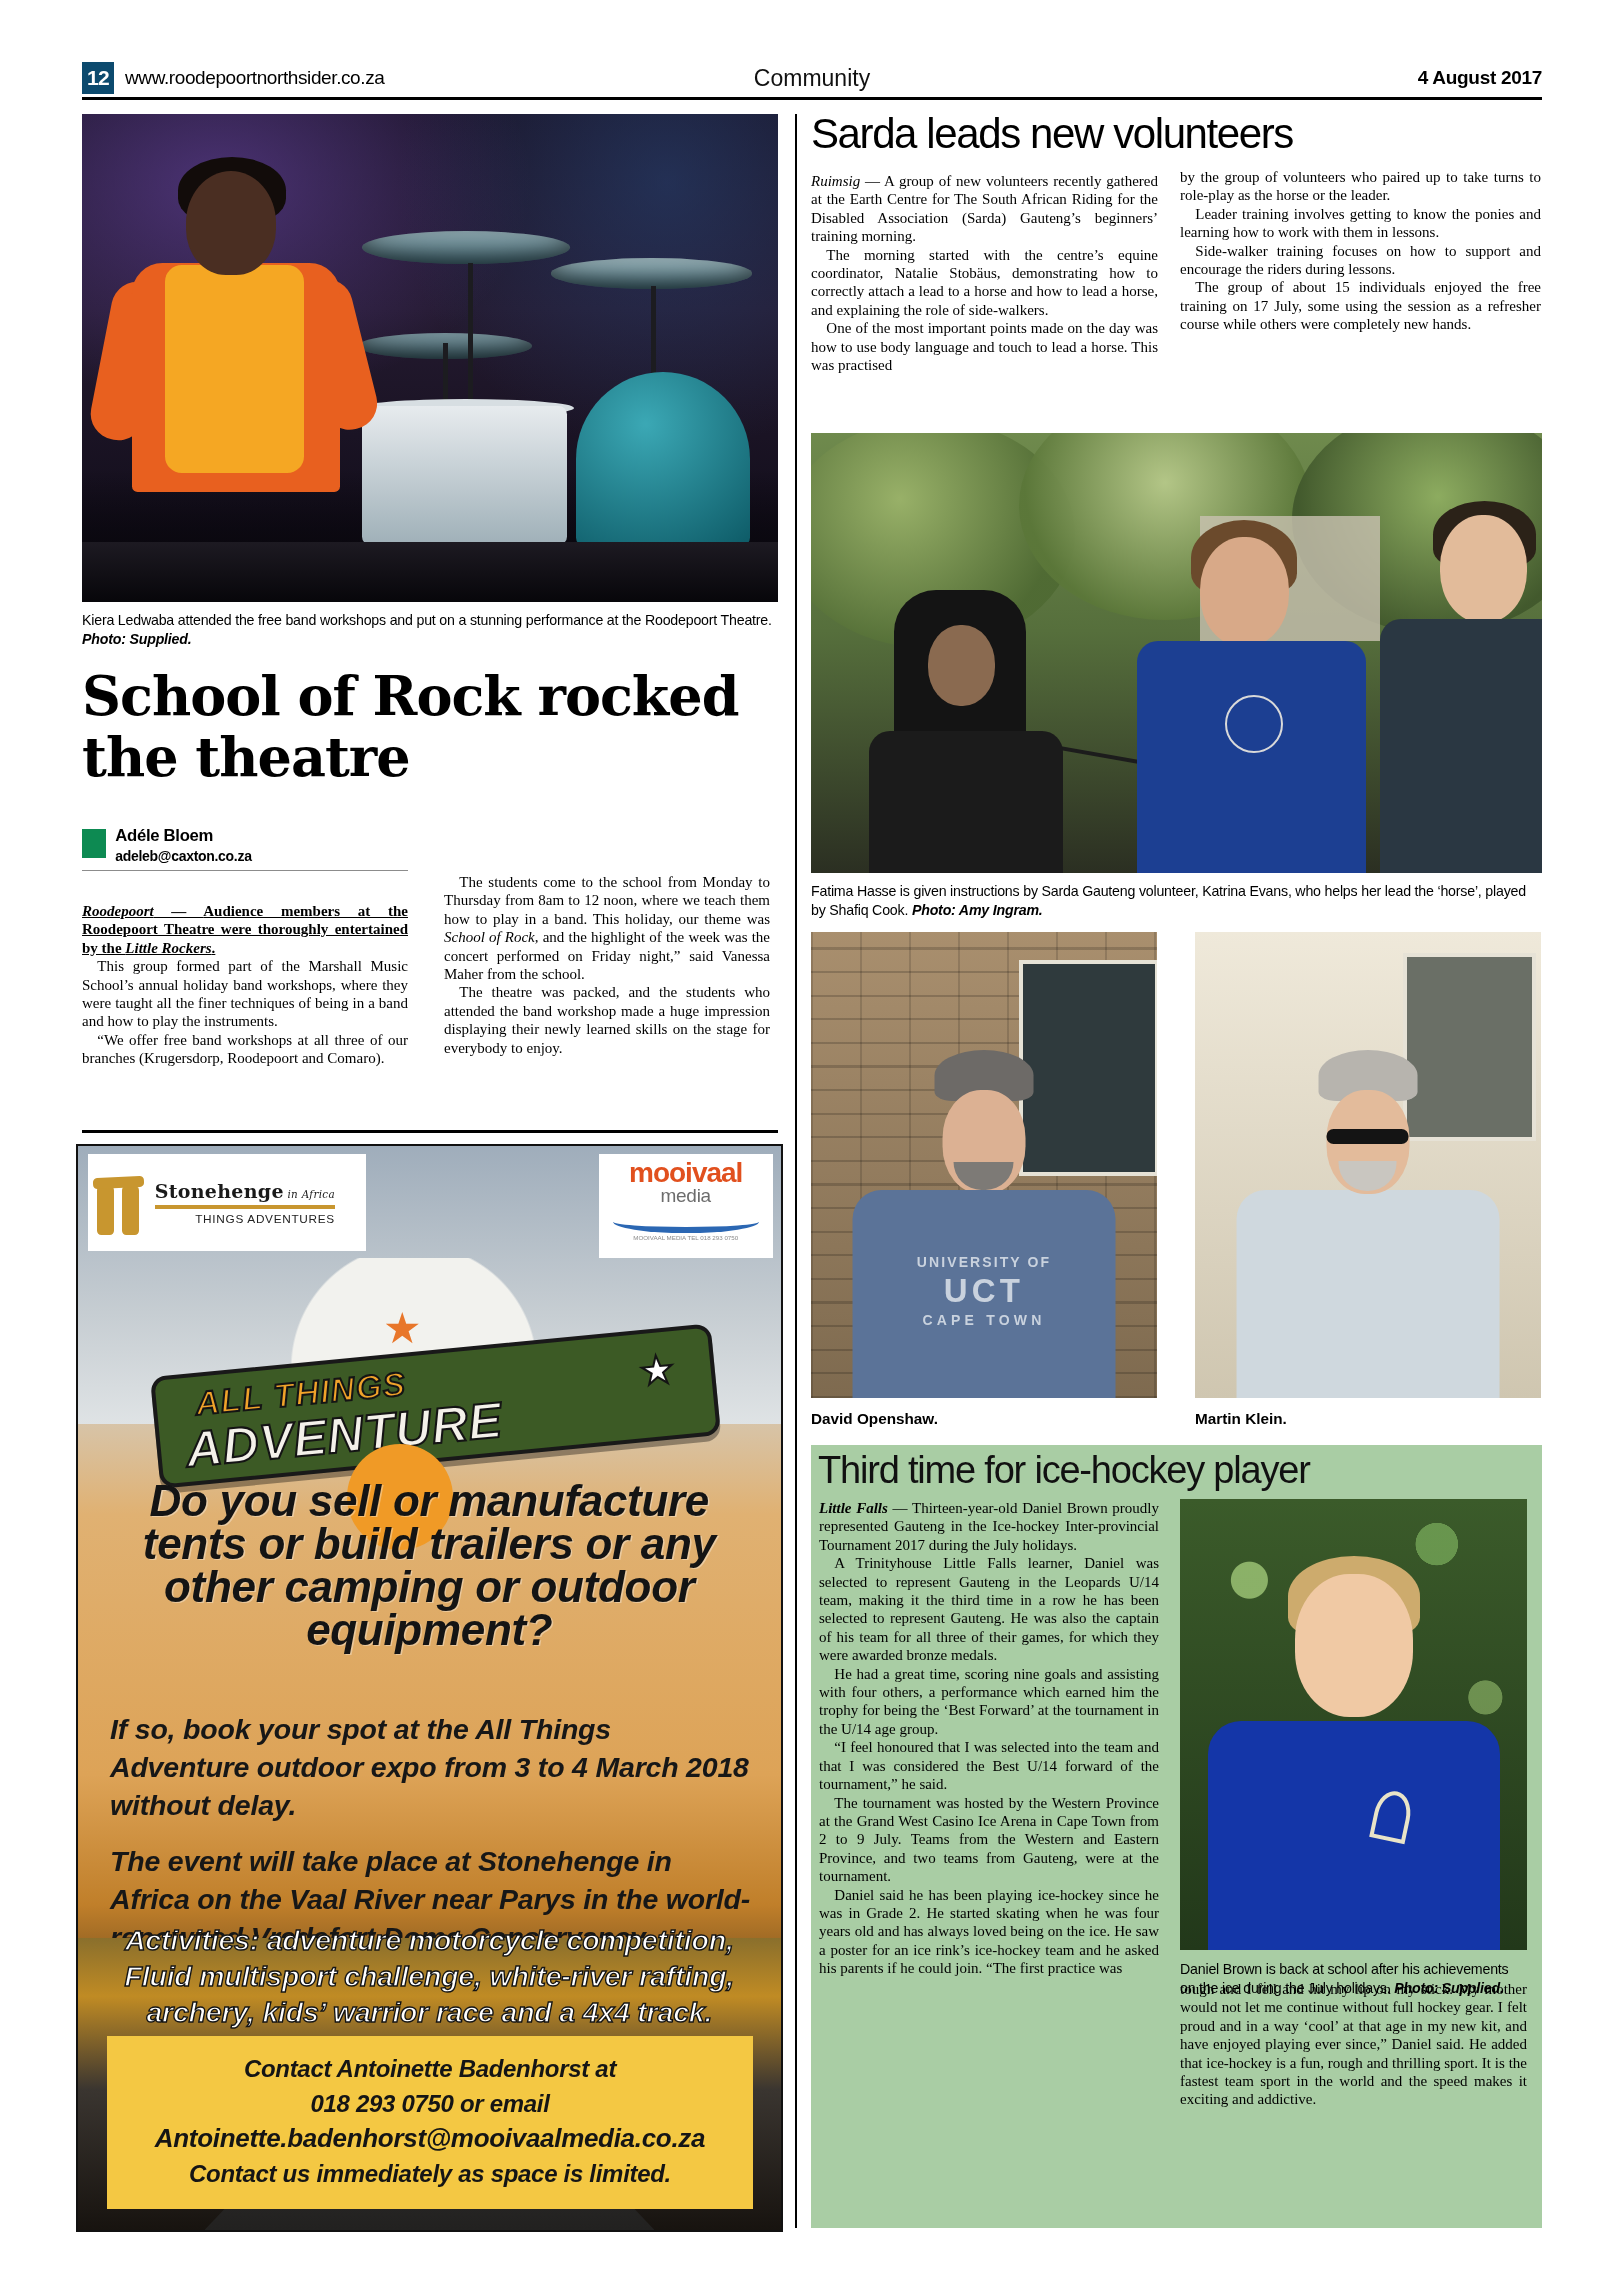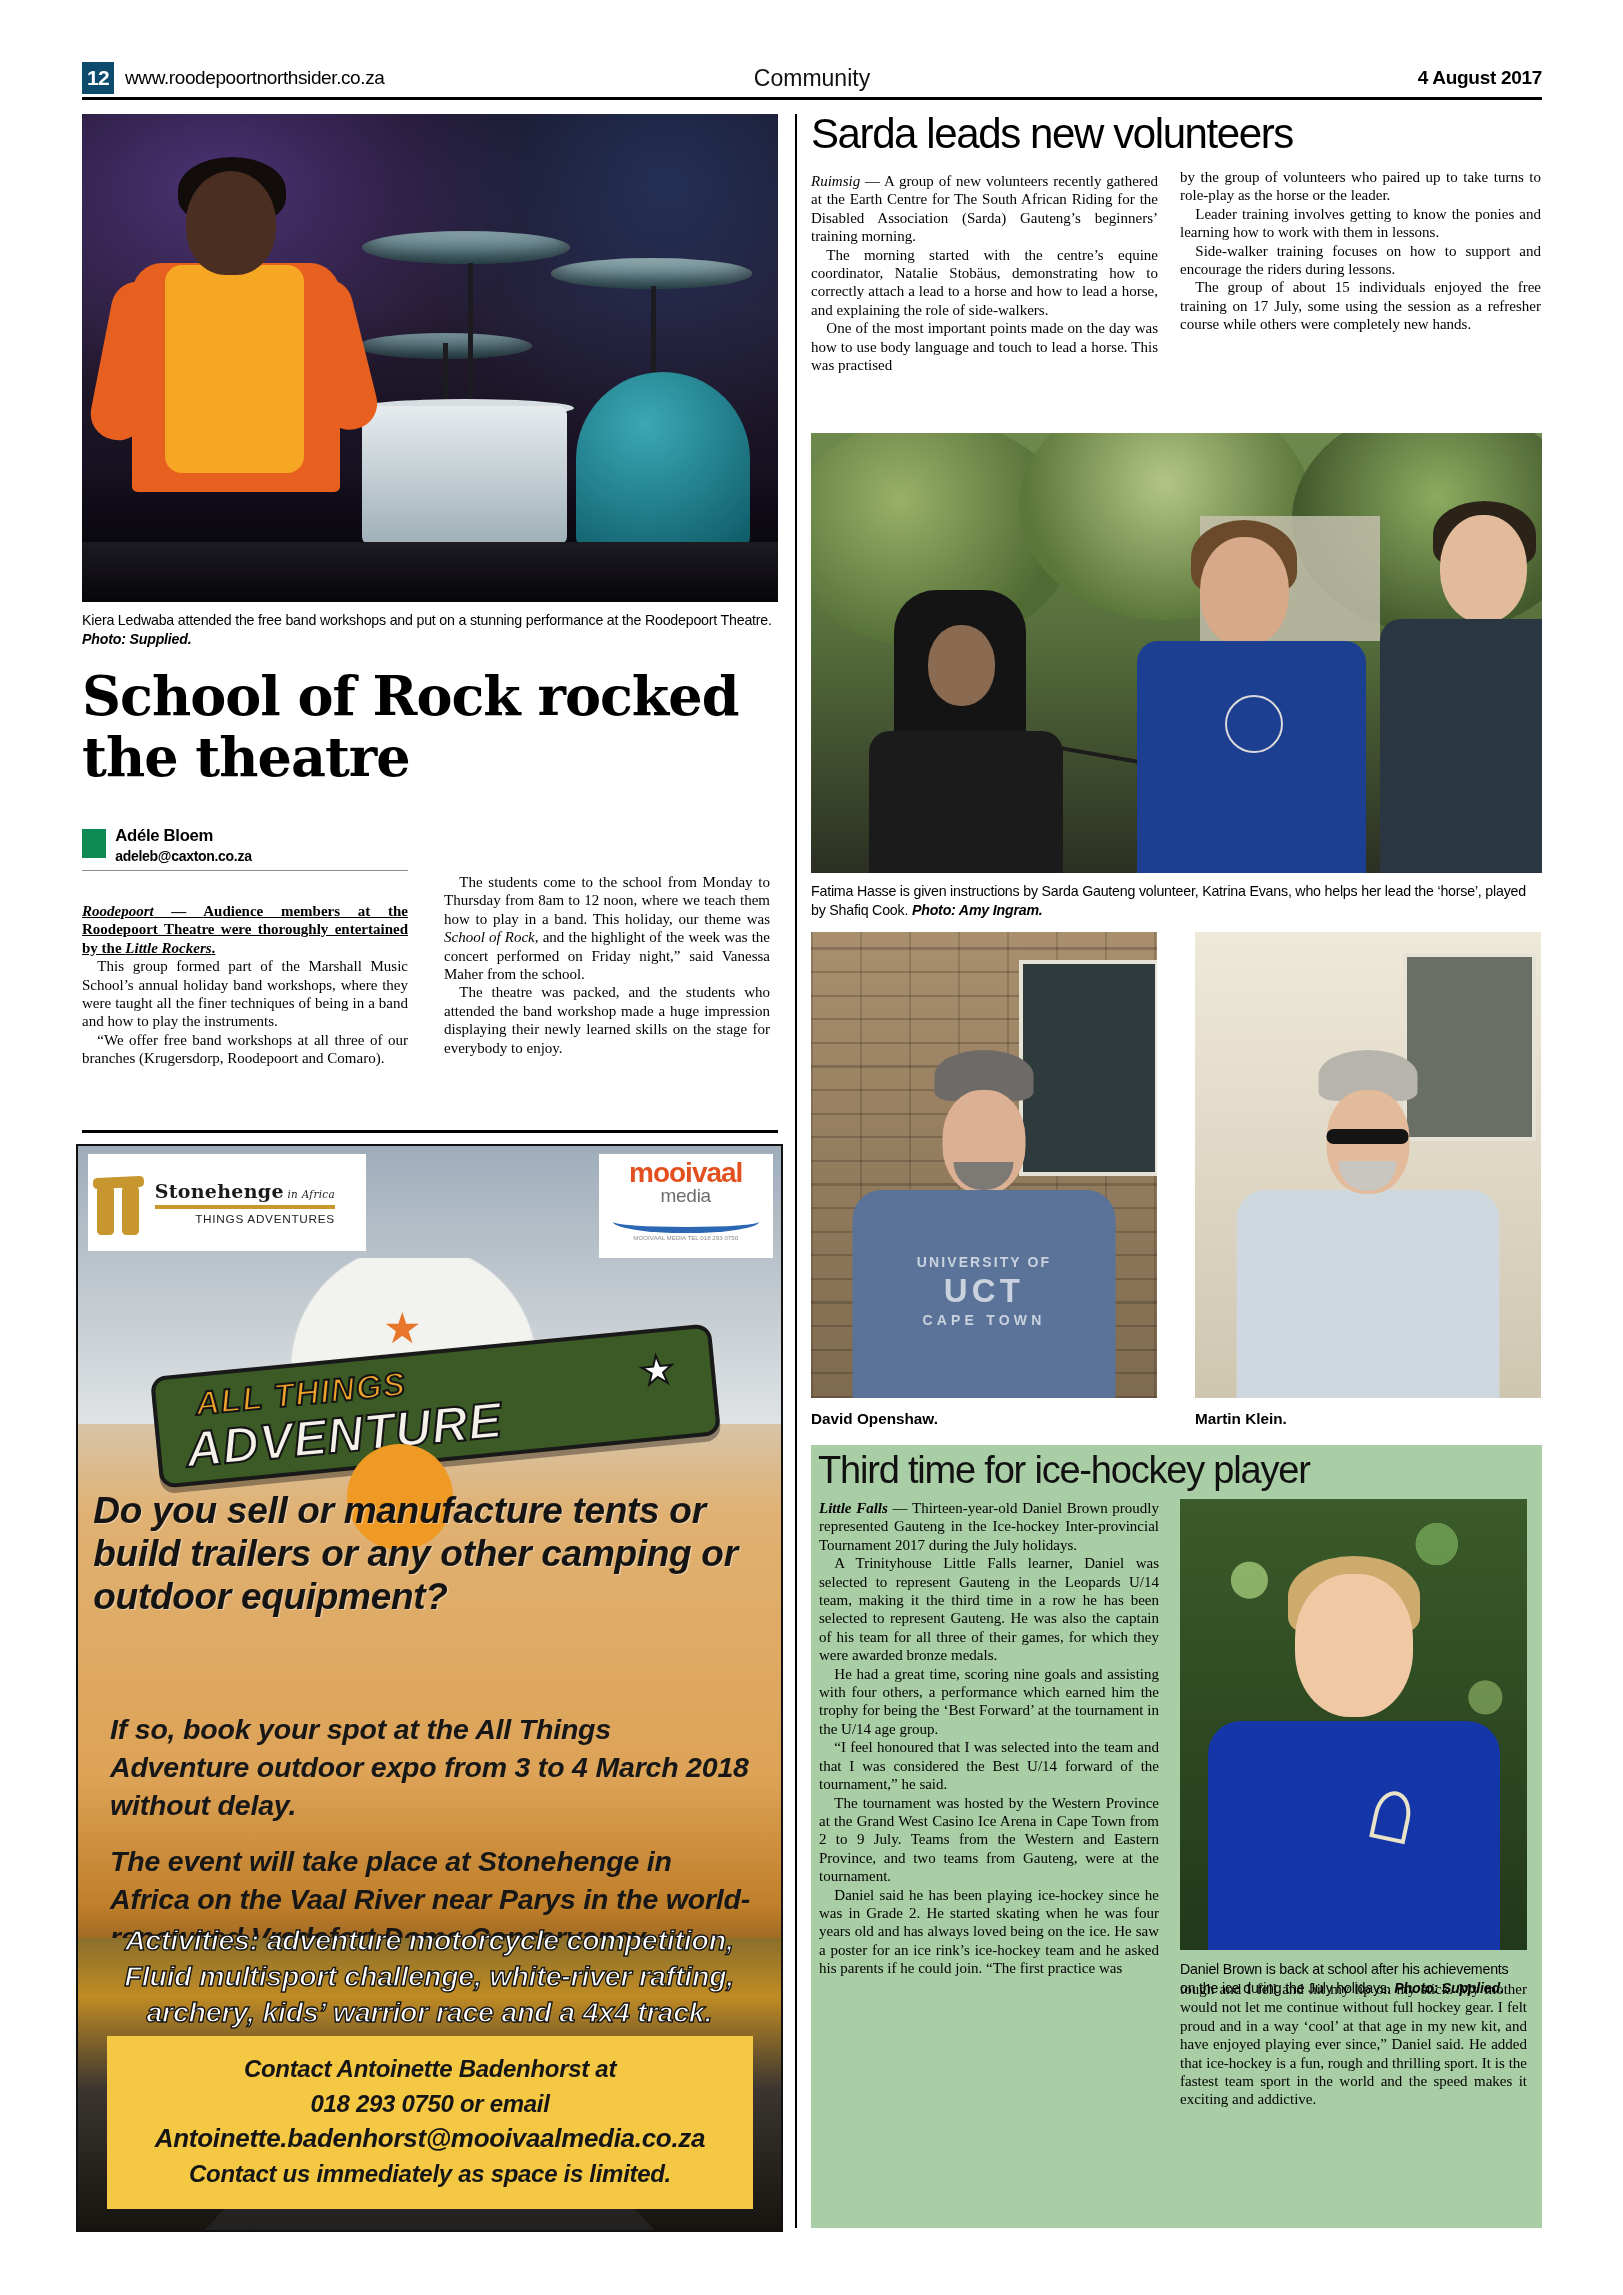--- a/index.html
+++ b/index.html
@@ -188,22 +188,22 @@
   .ad-badge .plate .pstar {
     position:absolute; right:36px; top:15.3px; color:#fff; font-size:39px;
     -webkit-text-stroke:2.1px #141414;
   }
   .ad-sun {
     position:absolute; left:269px; top:298px; width:106px; height:106px;
     background:#f09a26; border-radius:50%;
   }
 
   .ad-q {
-    position:absolute; left:15.3px; top:343px; width:672px; 
-    font-size:37px; font-weight:bold; font-style:italic; line-height:43px;
+    position:absolute; left:15.3px; top:333px; width:672px; text-align:center;
+    font-size:44px; font-weight:bold; font-style:italic; line-height:43px;
     color:#141414; letter-spacing:-0.3px;
     text-shadow: 1.4px 1.4px 0 rgba(255,255,255,.35);
   }
   .ad-body {
     position:absolute; left:32px; top:564px; width:646px;
     font-size:28.5px; font-weight:bold; font-style:italic; line-height:38px;
     color:#171717; letter-spacing:-0.2px;
   }
   .ad-body p { margin:0 0 18px 0; }
   .ad-activities {

